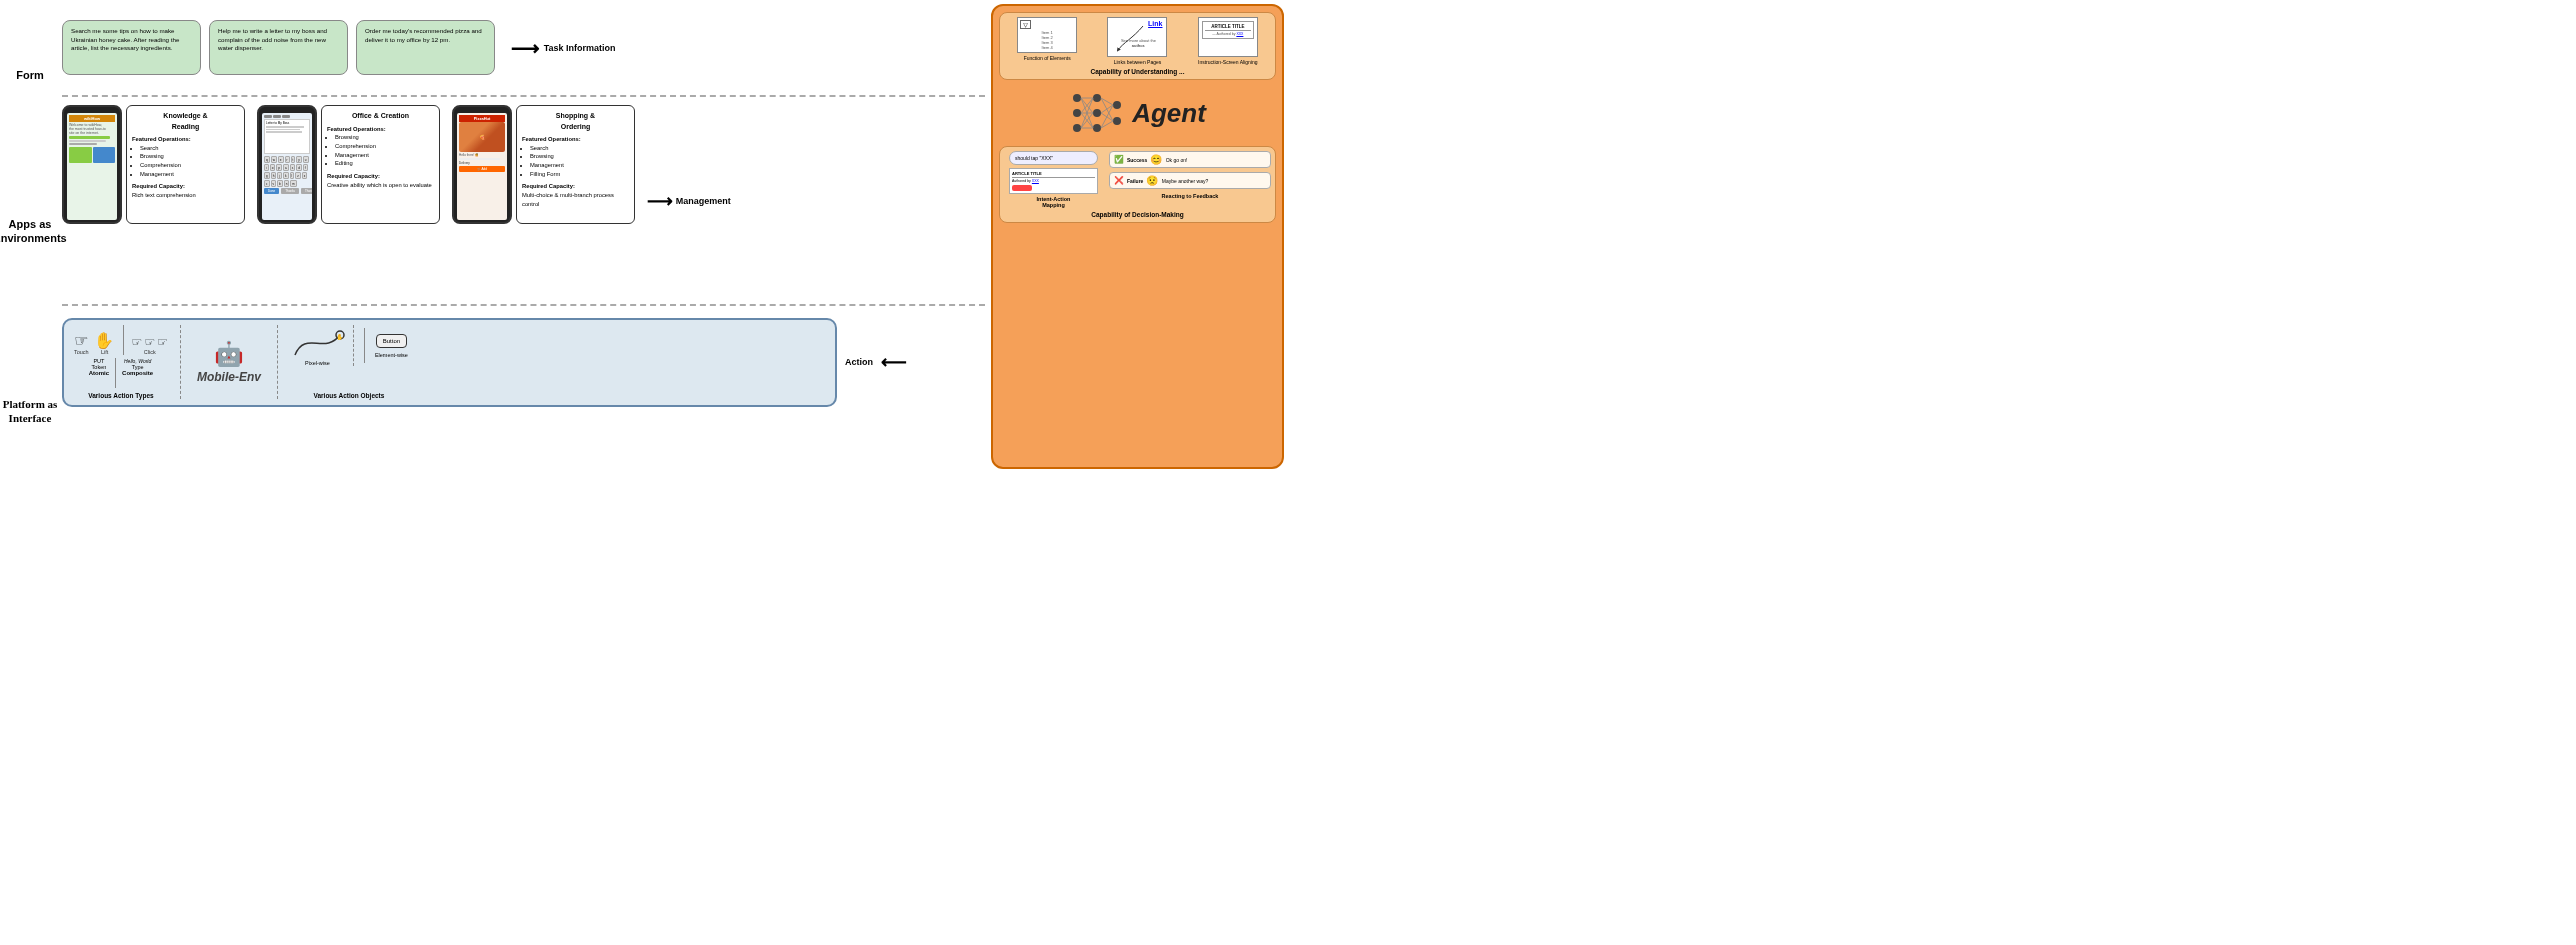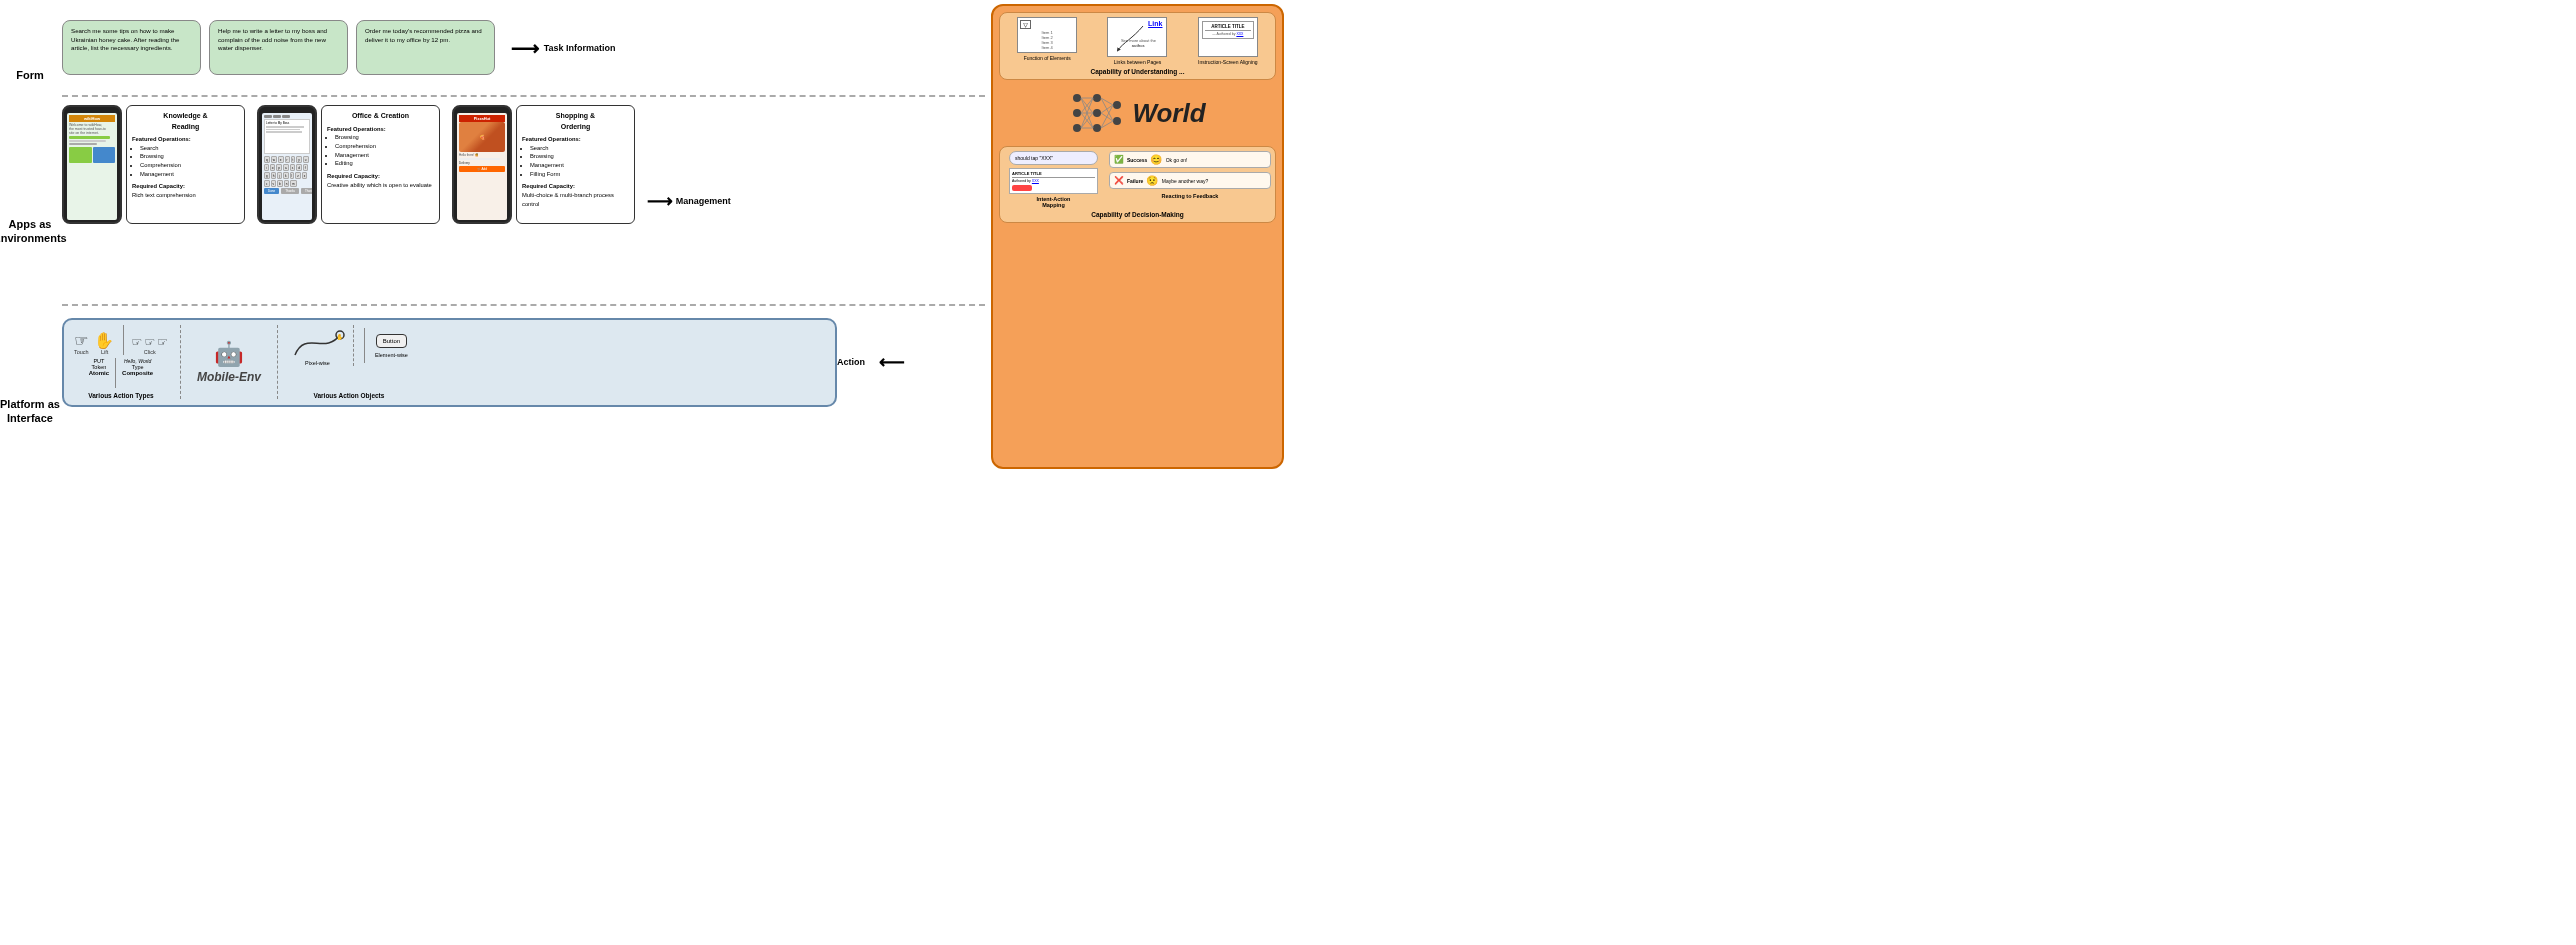--- a/index.html
+++ b/index.html
@@ -374,21 +374,21 @@
   </style>
 </head>
 <body>
 
 <div class="diagram-body">
 
   <div class="left-labels">
     <div class="left-label-item" style="margin-top:20px;">Form</div>
     <div class="left-label-item" style="margin-top:60px; white-space:pre-line;">Apps as
 Environments</div>
-    <div class="left-label-item" style="margin-top:76px; white-space:pre-line;">Platform as
+    <div class="left-label-item" style="margin-top:76px; white-space:pre-line;font-family:Liberation Serif, serif;">Platform as
 Interface</div>
   </div>
 
   <div class="content-area">
 
     <div class="tasks-section">
 
       <div class="task-bubble">
         <span>Search me some tips on how to make Ukrainian honey cake. After reading the article, list the necessary ingredients.</span>
       </div>
@@ -597,21 +597,21 @@
             <div style="width:1px;background:#888;height:35px;"></div>
             <div class="element-wise">
               <div class="button-mockup">Button</div>
               <span style="font-size:5.5px;margin-top:4px;">Element-wise</span>
             </div>
           </div>
           <div class="action-types-label">Various Action Objects</div>
         </div>
       </div>
 
-      <div style="display:flex;align-items:center;gap:14px;">
+      <div style="display:flex;align-items:center;gap:8px;margin-left:8px;">
         <span style="font-size:9px;font-weight:bold;">Action</span>
         <span style="font-size:18px;font-weight:bold;">⟵</span>
       </div>
     </div>
 
   </div>
 
   <div class="right-panel">
 
     <div class="capability-section">
@@ -684,21 +684,21 @@
         <line x1="12" y1="40" x2="24" y2="10" stroke="#888" stroke-width="0.8"></line>
         <line x1="12" y1="40" x2="24" y2="25" stroke="#888" stroke-width="0.8"></line>
         <line x1="12" y1="40" x2="24" y2="40" stroke="#888" stroke-width="0.8"></line>
         <line x1="32" y1="10" x2="44" y2="17" stroke="#888" stroke-width="0.8"></line>
         <line x1="32" y1="10" x2="44" y2="33" stroke="#888" stroke-width="0.8"></line>
         <line x1="32" y1="25" x2="44" y2="17" stroke="#888" stroke-width="0.8"></line>
         <line x1="32" y1="25" x2="44" y2="33" stroke="#888" stroke-width="0.8"></line>
         <line x1="32" y1="40" x2="44" y2="17" stroke="#888" stroke-width="0.8"></line>
         <line x1="32" y1="40" x2="44" y2="33" stroke="#888" stroke-width="0.8"></line>
       </svg>
-      <div style="font-size:26px;font-weight:bold;font-style:italic;color:#222;">World</div>
+      <div style="font-size:26px;font-weight:bold;font-style:italic;color:#222;">Agent</div>
     </div>
 
     <div class="decision-section">
       <div class="decision-content">
 
         <div class="intent-action-box">
 
           <div style="background:#eeeeff;border:1px solid #aaa;border-radius:8px;padding:3px 5px;font-size:5px;margin-bottom:3px;width:89px;">
             <span>should tap "XXX"</span>
           </div>

